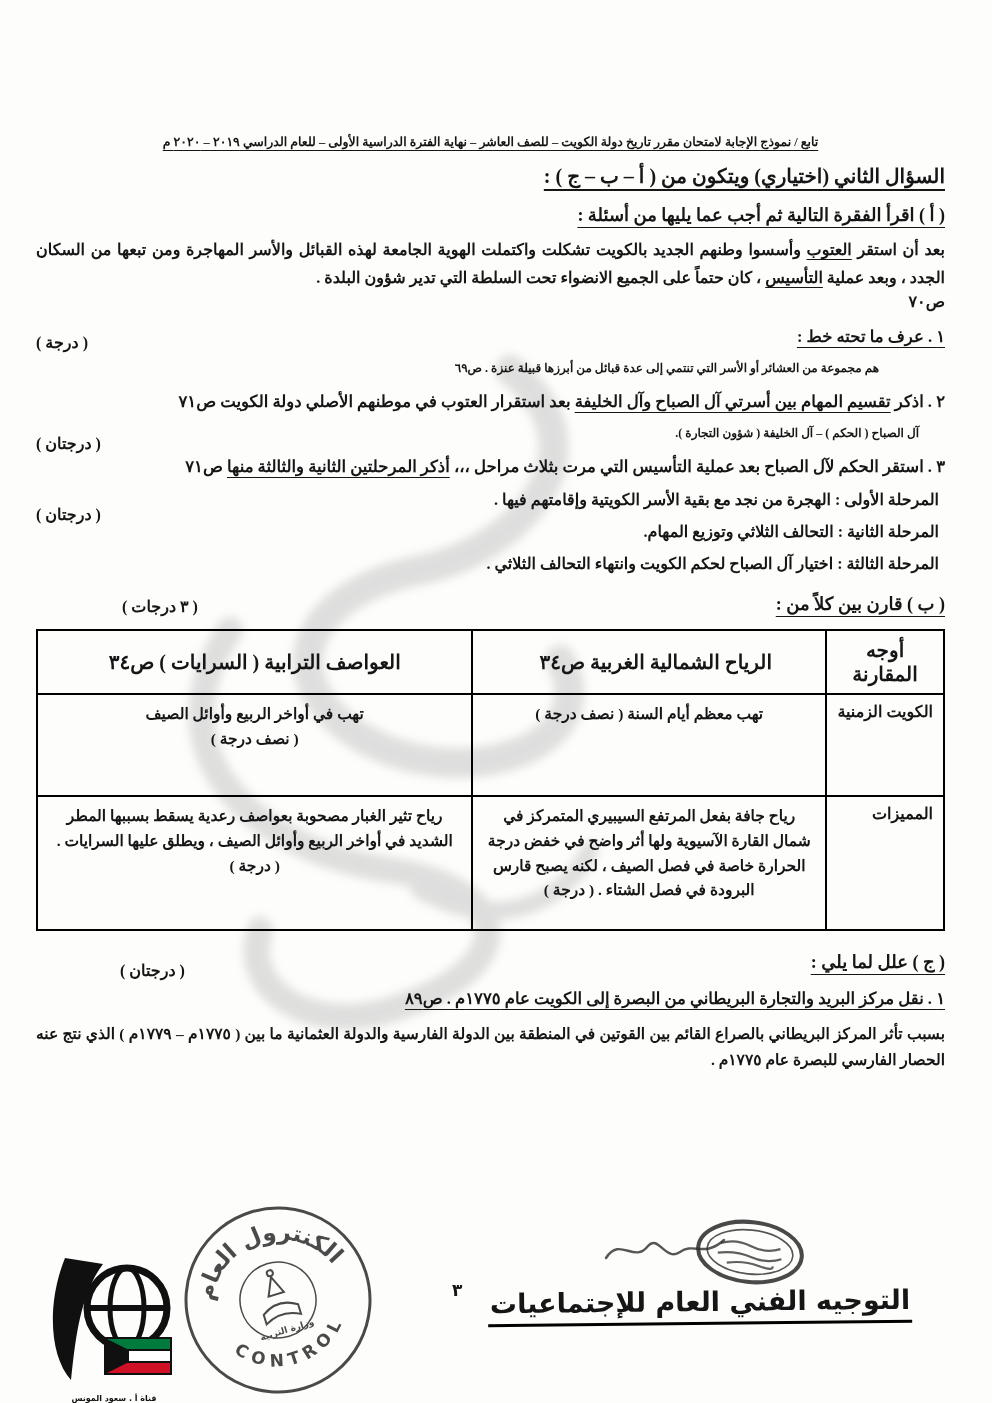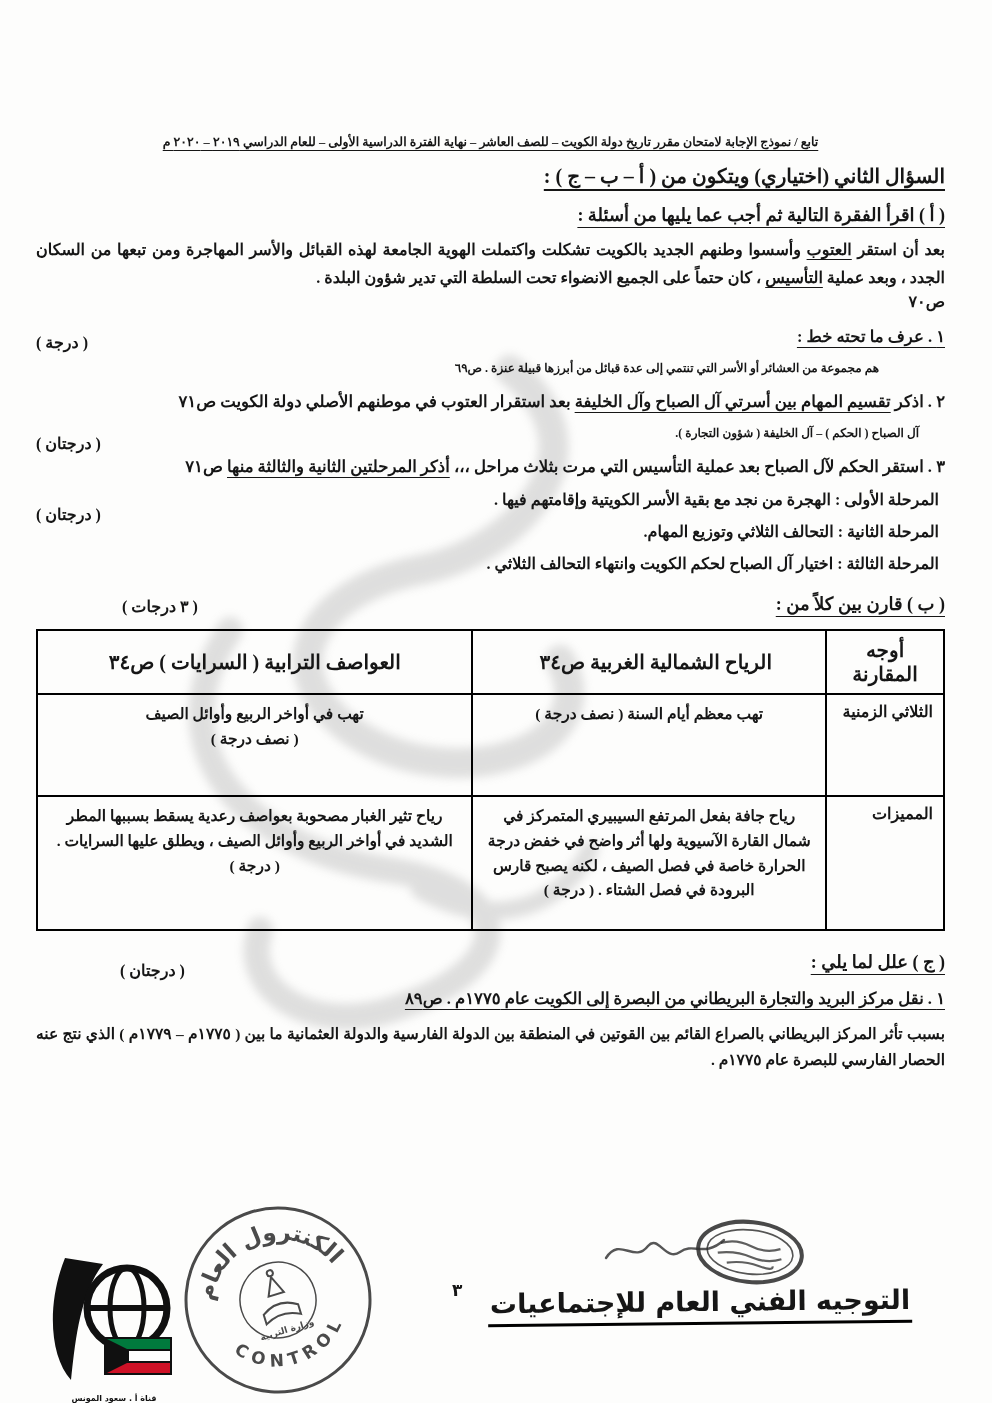--- a/index.html
+++ b/index.html
@@ -113,21 +113,21 @@
     </div>
 
     <table class="compare-table">
       <tbody>
           <tr>
         <th class="col-label">أوجه المقارنة</th>
         <th style="width:39%;padding-left:23px;">الرياح الشمالية الغربية ص٣٤</th>
         <th style="width:48%;">العواصف الترابية ( السرايات ) ص٣٤</th>
       </tr>
       <tr class="row-period">
-        <td class="col-label">الثلاثي الزمنية</td>
+        <td class="col-label">الكويت الزمنية</td>
         <td class="cell-center">تهب معظم أيام السنة ( نصف درجة )</td>
         <td class="cell-center">
           <div>تهب في أواخر الربيع وأوائل الصيف</div>
           <div>( نصف درجة )</div>
         </td>
       </tr>
       <tr class="row-features">
         <td class="col-label">المميزات</td>
         <td class="cell-center">رياح جافة بفعل المرتفع السيبيري المتمركز في شمال القارة الآسيوية ولها أثر واضح في خفض درجة الحرارة خاصة في فصل الصيف ، لكنه يصبح قارس البرودة في فصل الشتاء . ( درجة )</td>
         <td class="cell-center">

